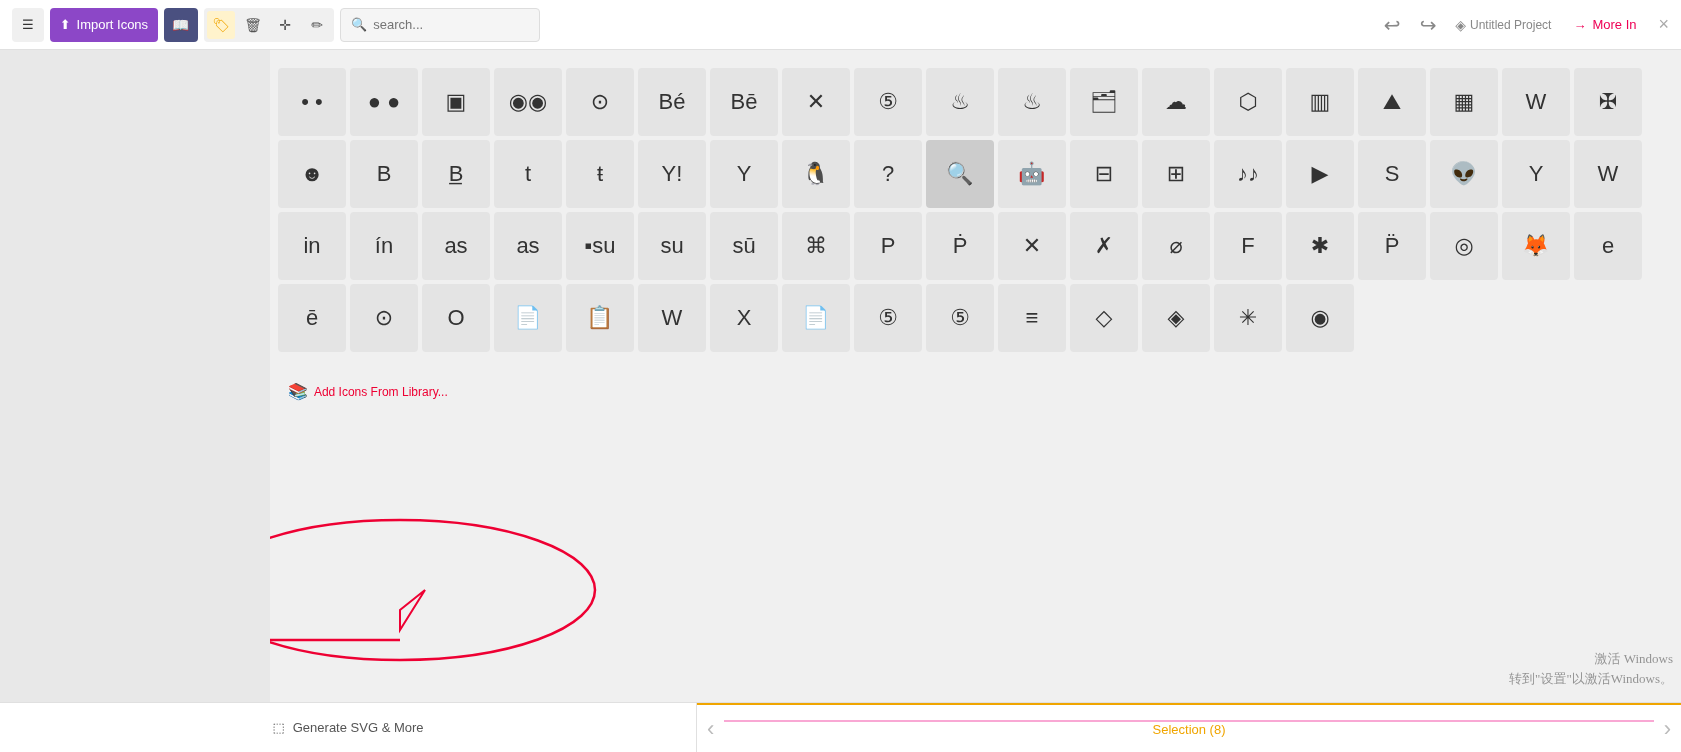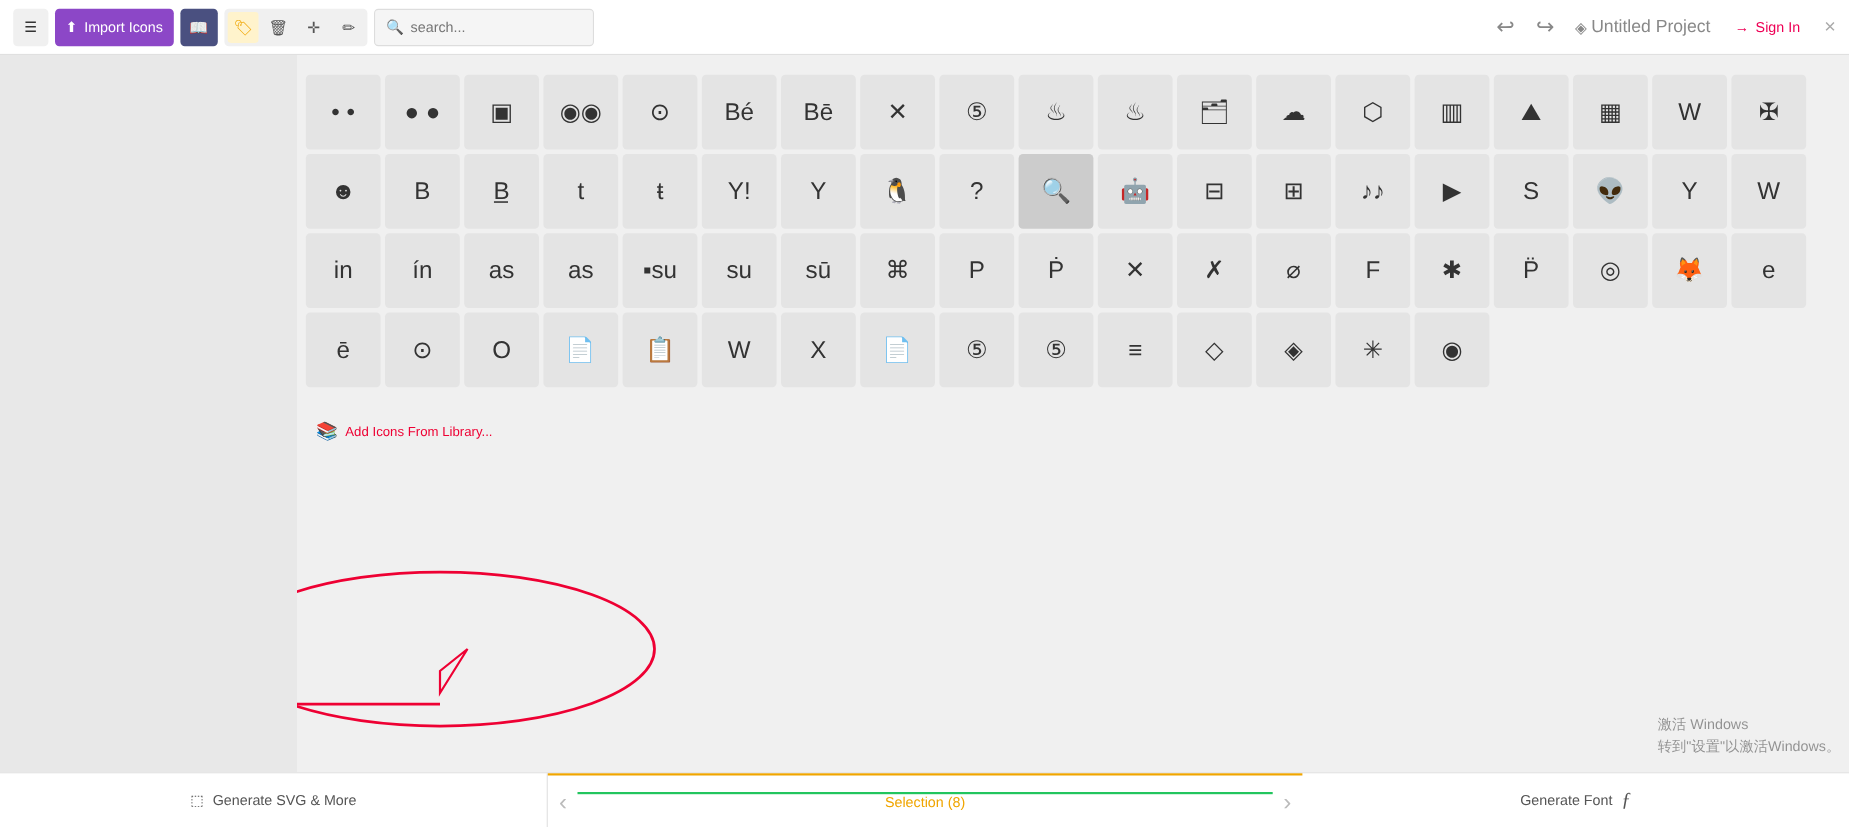--- a/index.html
+++ b/index.html
@@ -53,21 +53,21 @@
       margin-left: auto; display: flex; align-items: center; gap: 12px;
     }
     .undo-redo { display: flex; gap: 6px; }
     .undo-redo button {
       background: none; border: none; cursor: pointer; font-size: 18px; color: #888; width: 30px; height: 30px;
       display: flex; align-items: center; justify-content: center; border-radius: 3px;
     }
     .project-name {
       font-size: 14px; color: #333; display: flex; align-items: center; gap: 4px;
     }
-    .project-name span { font-size: 16px; color: #888; }
+    .project-name span { font-size: 12px; color: #888; }
     .sign-in-btn {
       display: flex; align-items: center; gap: 6px; background: none; border: none;
       cursor: pointer; font-size: 13px; color: #e05; font-weight: 500; padding: 6px 10px;
       border-radius: 4px;
     }
 
     
     #main {
       position: absolute;
       top: 50px; left: 0; right: 0; bottom: 0;
@@ -135,21 +135,21 @@
       justify-content: center;
       gap: 8px;
       font-size: 13px;
       color: #555;
       cursor: pointer;
       border-right: 1px solid #e0e0e0;
       padding: 0 20px;
     }
     .bottom-section:last-child { border-right: none; }
     .bottom-section.middle {
-      border-top: 2px solid #22c55e;
+      border-top: 2px solid #f9a8d4;
       color: #f0a500;
       font-weight: 500;
     }
     .bottom-arrow {
       font-size: 18px; color: #aaa;
     }
 
     
     .add-icons-area {
       display: flex;
@@ -163,22 +163,24 @@
       background: none; border: none;
     }
 
     
     .win-watermark {
       position: fixed;
       bottom: 60px;
       right: 0;
       font-size: 13px;
       color: rgba(0,0,0,0.4);
+      text-align: right;
       padding: 4px 8px;
       z-index: 50;
+      font-family: Liberation Serif, serif;
     }
     .win-watermark div { line-height: 1.5; }
   </style>
 </head>
 <body>
 
 <div id="toolbar">
   <button class="toolbar-btn toolbar-btn-menu">
     <span>☰</span>
   </button>
@@ -203,21 +205,21 @@
     <div class="undo-redo">
       <button style="background:none;border:none;cursor:pointer;font-size:20px;color:#888;width:30px;height:30px;display:flex;align-items:center;justify-content:center;border-radius:3px;">↩</button>
       <button style="background:none;border:none;cursor:pointer;font-size:20px;color:#888;width:30px;height:30px;display:flex;align-items:center;justify-content:center;border-radius:3px;">↪</button>
     </div>
     <div class="project-name">
       <span style="color:#888; font-size:14px;">◈</span>
       <span>Untitled Project</span>
     </div>
     <button class="sign-in-btn">
       <span>→</span>
-      <span>Sign In</span>
+      <span>More In</span>
     </button>
     <button style="background:none;border:none;cursor:pointer;font-size:18px;color:#aaa;">
       <span>×</span>
     </button>
   </div>
 </div>
 
 <div id="main" style="top:50px; bottom:50px; position:absolute; left:0; right:0; display:flex;">
 
   <div id="sidebar"></div>
@@ -330,22 +332,18 @@
     <span>⬚</span>
     <span>Generate SVG &amp; More</span>
   </div>
   <div style="display:flex; align-items:center; flex:1.5; border-top:2px solid #f0a500;">
     <span class="bottom-arrow" style="padding:0 10px; color:#bbb; font-size:22px;">‹</span>
     <div class="bottom-section middle" style="border-right:none; flex:1;">
       <span>Selection (8)</span>
     </div>
     <span class="bottom-arrow" style="padding:0 10px; color:#bbb; font-size:22px;">›</span>
   </div>
-  <div class="bottom-section">
-    <span>Generate Font</span>
-    <span style="font-style:italic; font-family:serif; font-size:18px;">ƒ</span>
-  </div>
 </div>
 
 <div class="win-watermark">
   <div>激活 Windows</div>
   <div>转到"设置"以激活Windows。</div>
 </div>
 
 </body></html>

